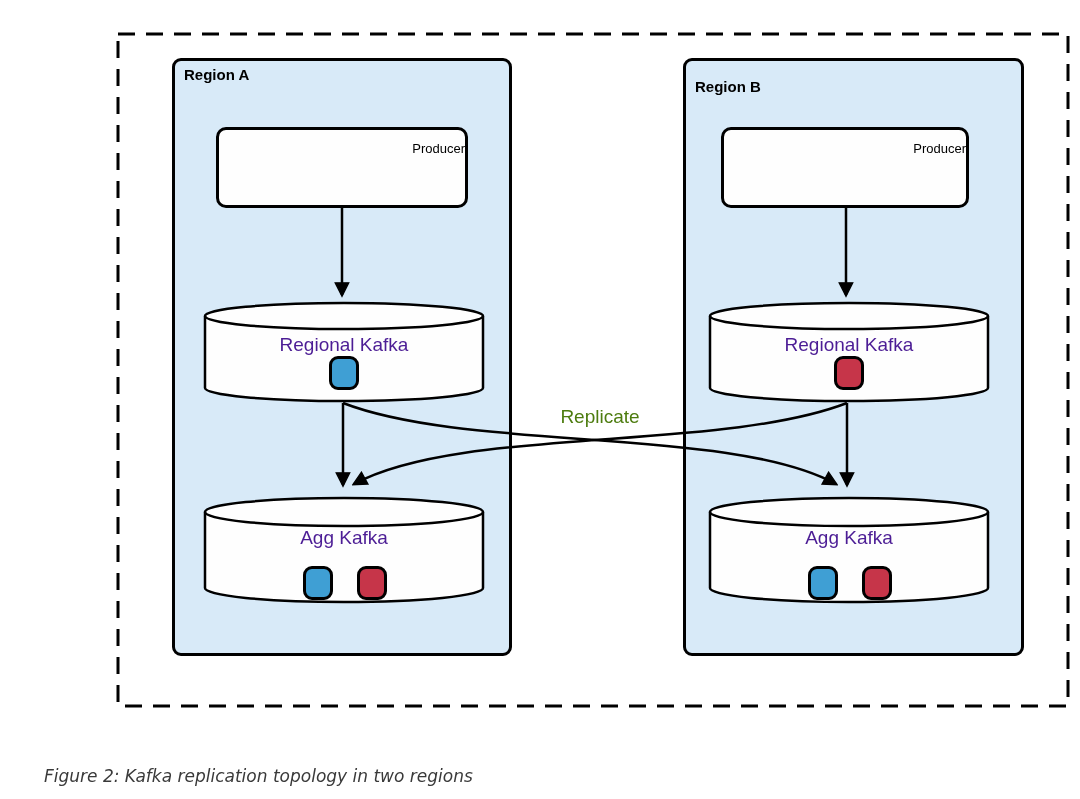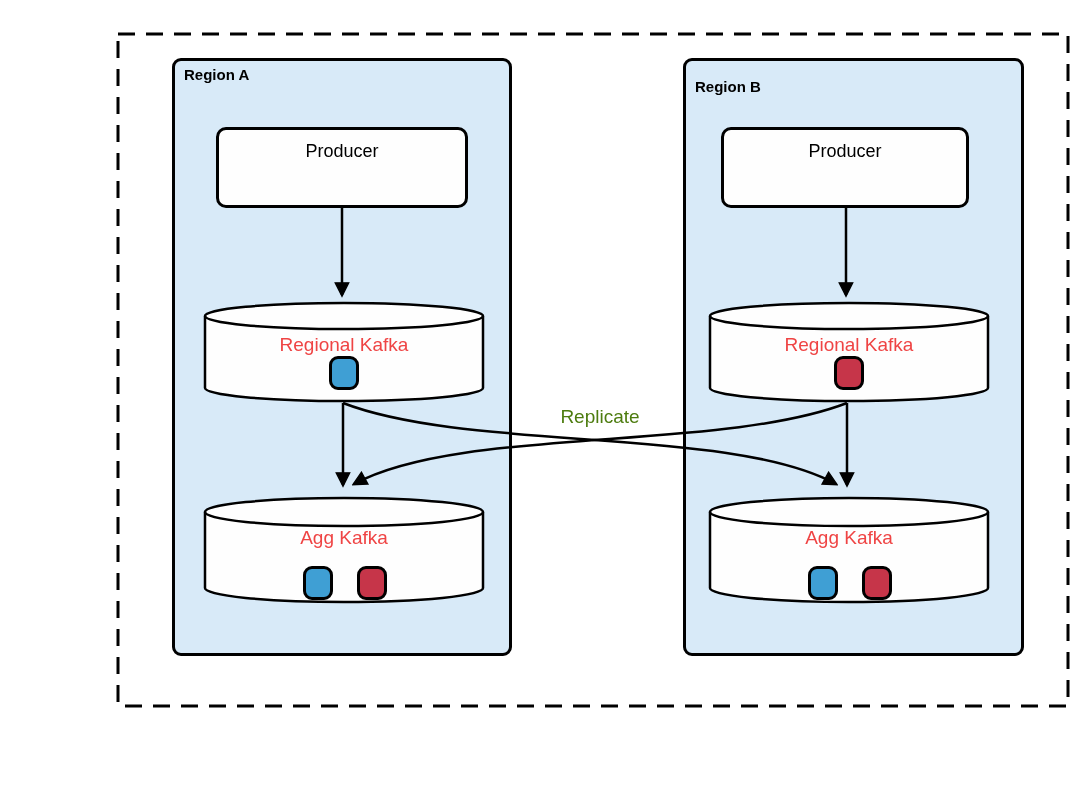--- a/index.html
+++ b/index.html
@@ -38,40 +38,40 @@
   .region-label-a { left: 184px; top: 66px; }
   .region-label-b { left: 695px; top: 78px; }
 
   .node-box {
     position: absolute;
     background: #fefefe;
     border: 3px solid #000;
     border-radius: 10px;
     box-sizing: border-box;
     z-index: 2;
-    text-align: center;
-    font-size: 18px;
+    text-align: right;
+    font-size: 13px;
     color: #000;
     padding-top: 11px;
   }
   .producer-a { left: 216px; top: 127px; width: 252px; height: 81px; }
   .producer-b { left: 721px; top: 127px; width: 248px; height: 81px; }
 
   .svg-layer {
     position: absolute;
     left: 0; top: 0;
     z-index: 3;
   }
 
   .cyl-label {
     position: absolute;
     width: 278px;
     text-align: center;
     font-size: 19px;
-    color: #ef4444;
+    color: #4c1d95;
     z-index: 4;
   }
   .cyl-label-a1 { left: 205px; top: 334px; }
   .cyl-label-a2 { left: 205px; top: 527px; }
   .cyl-label-b1 { left: 710px; top: 334px; }
   .cyl-label-b2 { left: 710px; top: 527px; }
 
   .token {
     position: absolute;
     width: 24px;
@@ -172,14 +172,15 @@
 
   <div class="token token-blue tok-a1"></div>
   <div class="token token-blue tok-a2-blue"></div>
   <div class="token token-red tok-a2-red"></div>
   <div class="token token-red tok-b1"></div>
   <div class="token token-blue tok-b2-blue"></div>
   <div class="token token-red tok-b2-red"></div>
 
   <div class="replicate-label">Replicate</div>
 
+  <div class="caption">Figure 2: Kafka replication topology in two regions</div>
 
 </div>
 
 </body></html>

